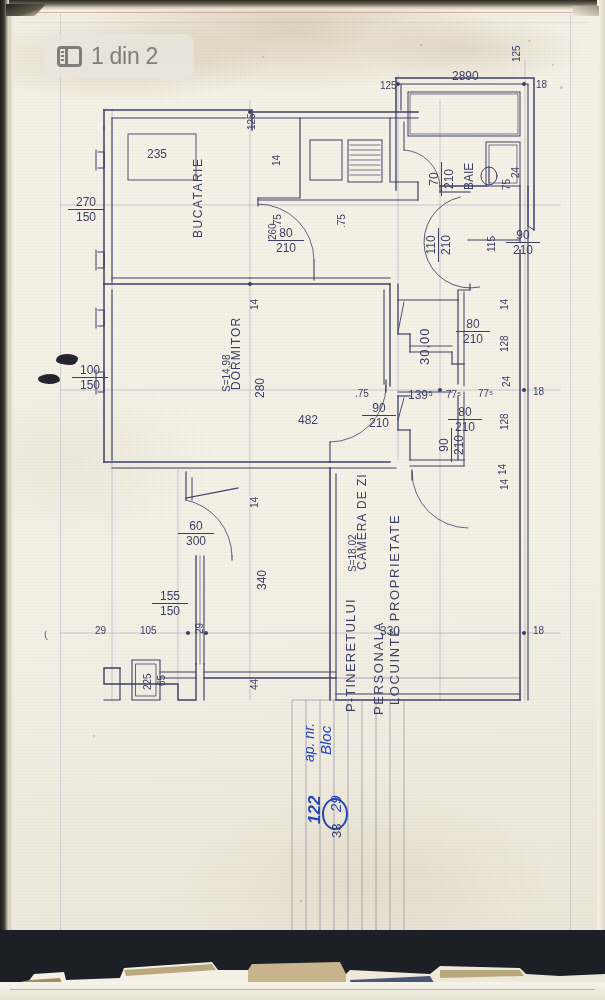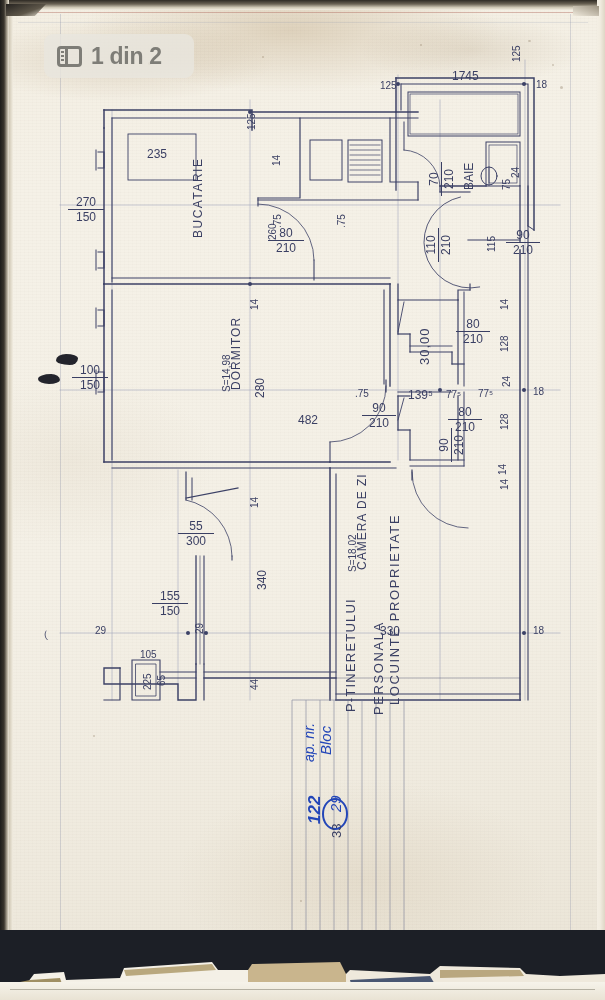--- a/index.html
+++ b/index.html
@@ -46,21 +46,21 @@
 
   
   .badge{position:absolute;left:44px;top:34px;width:150px;height:44px;
     background:rgba(232,230,223,.80);border-radius:9px;
     display:flex;align-items:center;gap:9px;padding:0 13px;box-sizing:border-box;}
   .badge .ic{width:25px;height:21px;border:3px solid #7e7d77;border-radius:4px;
     box-sizing:border-box;display:flex;}
   .badge .ic .l{width:8px;border-right:3px solid #7e7d77;display:flex;
     flex-direction:column;justify-content:space-evenly;padding:1px 1px;box-sizing:border-box;}
   .badge .ic .l i{display:block;height:2px;background:#7e7d77;}
-  .badge .tx{font-size:23px;font-weight:bold;color:#7e7d77;letter-spacing:-.3px;
+  .badge .tx{font-size:23px;font-weight:normal;color:#7e7d77;letter-spacing:-.3px;
     white-space:nowrap;}
 
   
   #draw{position:absolute;left:0;top:0;}
   .hand{position:absolute;font-family:"Liberation Sans",sans-serif;
     color:#3a3f63;white-space:nowrap;line-height:1;}
   .hand.sm{font-size:10px;}
   .hand.md{font-size:12px;}
   .hand.lg{font-size:13px;}
   .rot90{transform-origin:left top;transform:rotate(-90deg);}
@@ -294,21 +294,21 @@
       <line x1="334" y1="700" x2="334" y2="960"></line>
       <line x1="348" y1="700" x2="348" y2="960"></line>
       <line x1="362" y1="700" x2="362" y2="960"></line>
       <line x1="376" y1="700" x2="376" y2="960"></line>
       <line x1="390" y1="700" x2="390" y2="960"></line>
       <line x1="404" y1="700" x2="404" y2="960"></line>
       <line x1="292" y1="700" x2="520" y2="700"></line>
     </g>
   </svg>
 
-  <div class="hand md" style="left:452px;top:70px;">1745</div>
+  <div class="hand md" style="left:452px;top:70px;">2890</div>
   <div class="hand sm" style="left:380px;top:81px;">125</div>
   <div class="hand sm" style="left:536px;top:80px;">18</div>
   <div class="hand sm rot90" style="left:512px;top:62px;">125</div>
   <div class="hand sm rot90" style="left:511px;top:178px;">24</div>
   <div class="hand md rot90" style="left:463px;top:190px;">BAIE</div>
   <div class="hand sm rot90" style="left:502px;top:190px;">75</div>
 
   <div class="hand md" style="left:147px;top:148px;">235</div>
   <div class="hand md rot90" style="left:192px;top:238px;letter-spacing:1.5px;">BUCATARIE</div>
   <div class="hand sm rot90" style="left:247px;top:130px;">125</div>
@@ -395,31 +395,31 @@
     <span class="b">210</span>
   </div>
   <div class="hand md rot90" style="left:356px;top:570px;letter-spacing:1px;">CAMERA DE ZI</div>
   <div class="hand sm rot90" style="left:348px;top:572px;">S=18,02</div>
   <div class="hand md" style="left:380px;top:625px;">330</div>
   <div class="hand sm" style="left:533px;top:626px;">18</div>
   <div class="hand md rot90" style="left:256px;top:590px;">340</div>
   <div class="hand sm rot90" style="left:498px;top:475px;">14</div>
 
   <div class="frac" style="left:178px;top:520px;width:36px;">
-    <span class="a">55</span>
+    <span class="a">60</span>
       <hr>
     <span class="b">300</span>
   </div>
   <div class="frac" style="left:152px;top:590px;width:36px;">
     <span class="a">155</span>
       <hr>
     <span class="b">150</span>
   </div>
   <div class="hand sm" style="left:95px;top:626px;">29</div>
-  <div class="hand sm" style="left:140px;top:626px;margin-top:24px;">105</div>
+  <div class="hand sm" style="left:140px;top:626px;">105</div>
   <div class="hand sm rot90" style="left:195px;top:634px;">29</div>
   <div class="hand sm rot90" style="left:157px;top:686px;">65</div>
   <div class="hand sm rot90" style="left:143px;top:690px;">225</div>
   <div class="hand sm rot90" style="left:250px;top:690px;">44</div>
 
   <div class="hand sm" style="left:44px;top:630px;opacity:.9;transform:rotate(-8deg);">(</div>
 
   <div class="hand" style="left:388px;top:705px;font-size:13px;letter-spacing:1.6px;">
     <span class="rot90" style="position:absolute;left:0;top:0;display:block;">LOCUINTE PROPRIETATE</span>
   </div>

